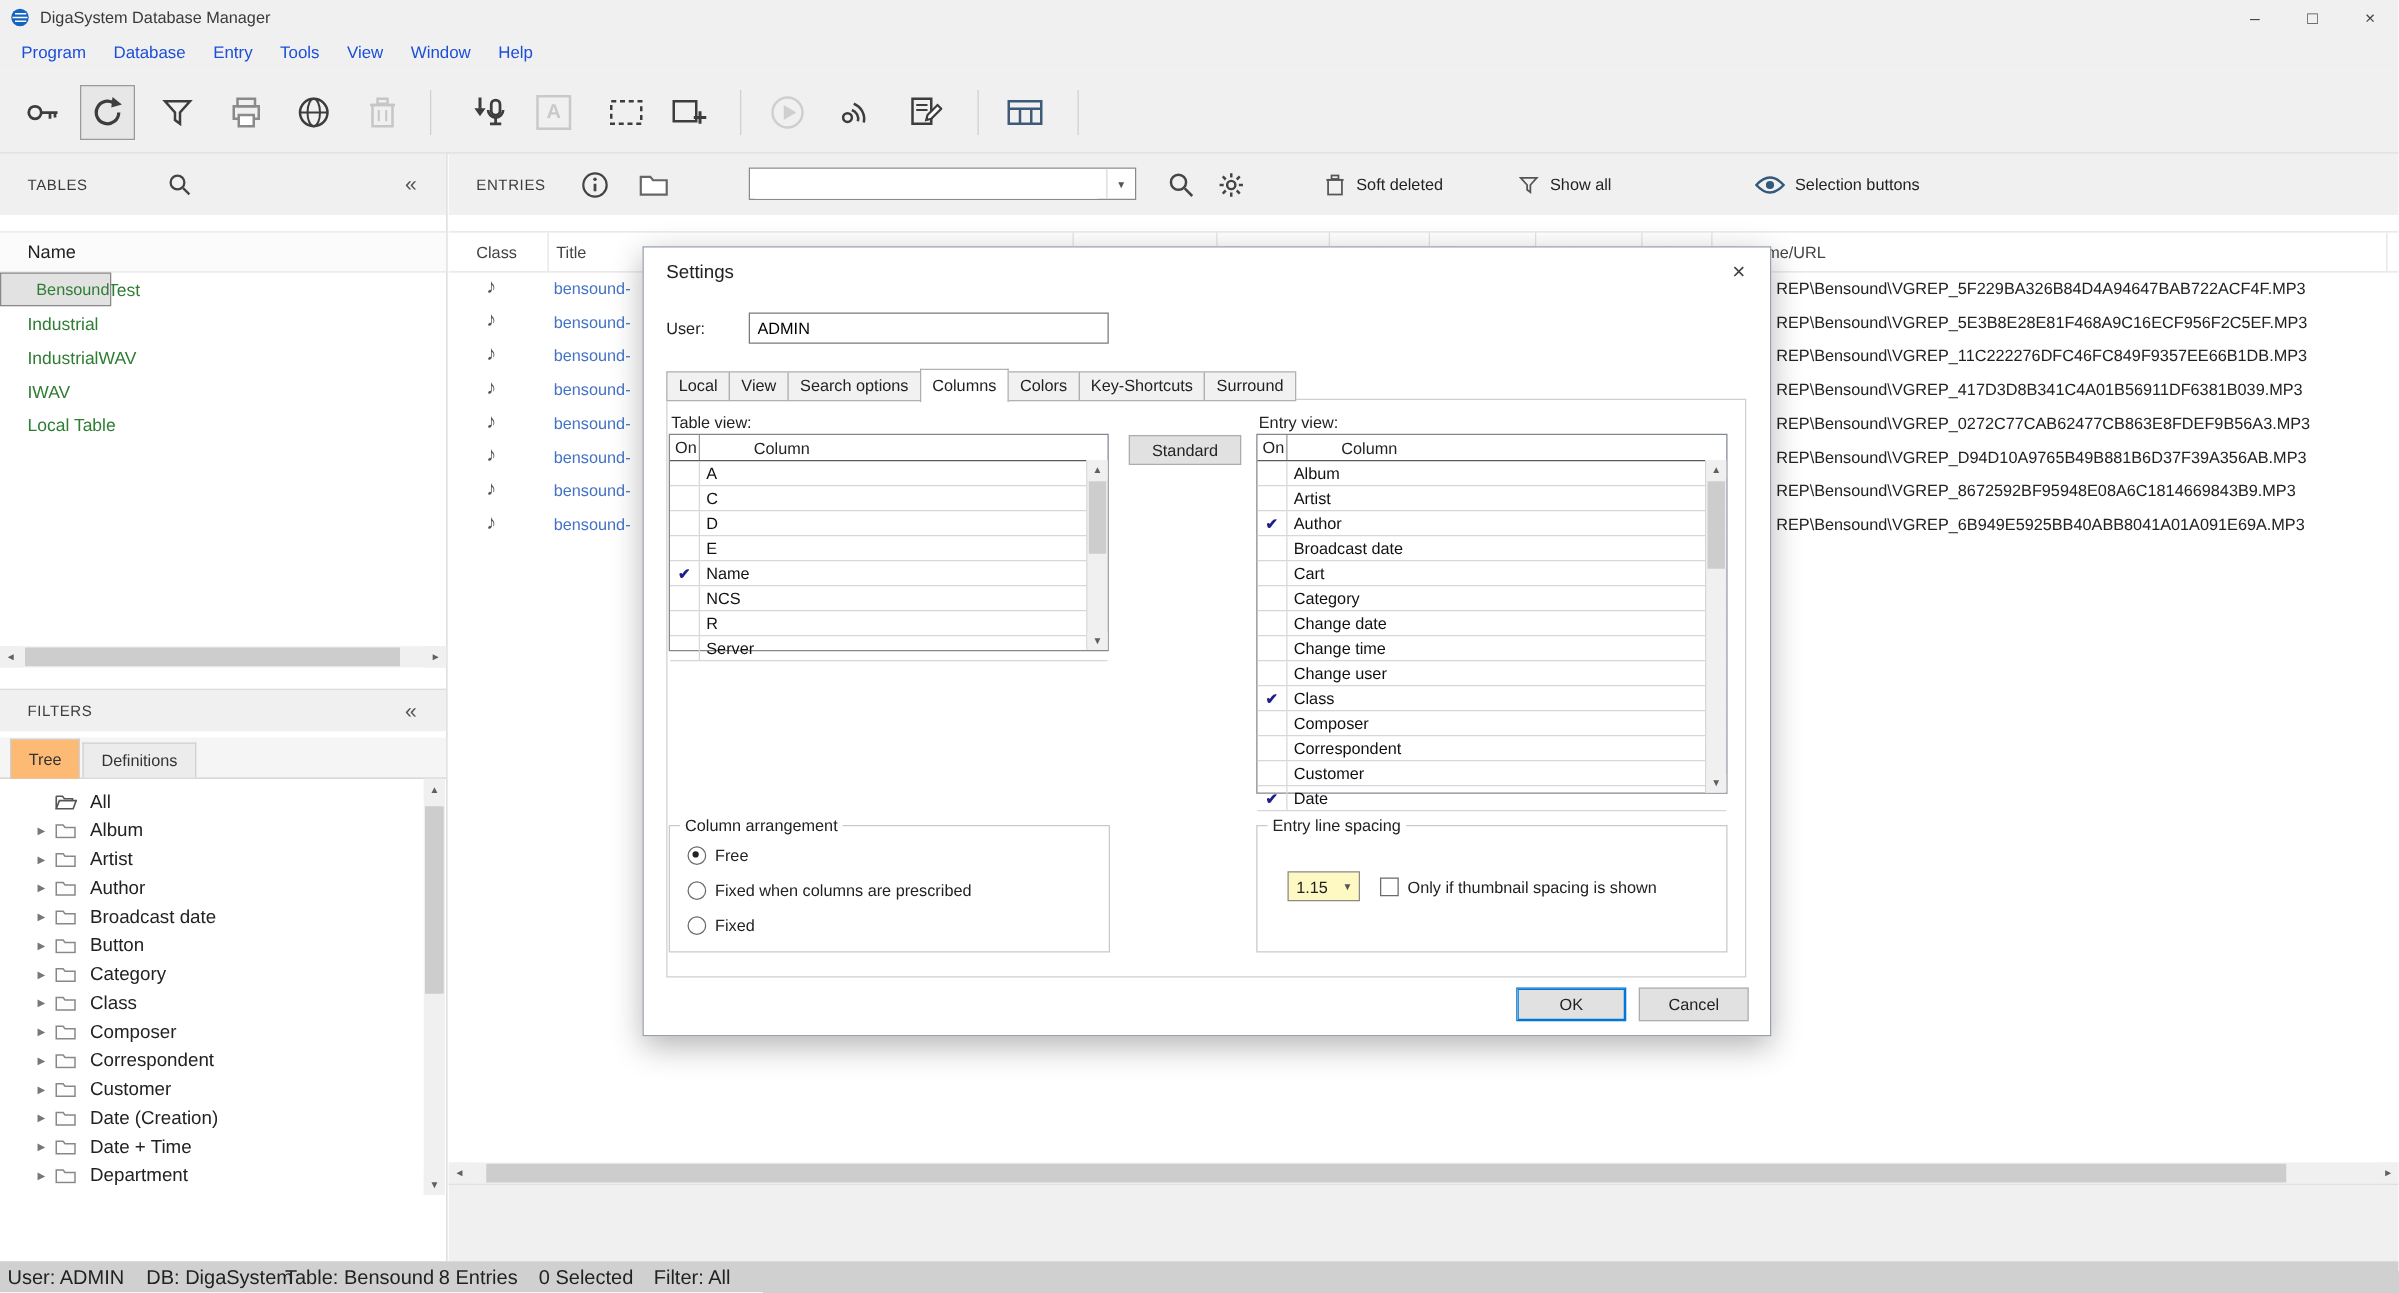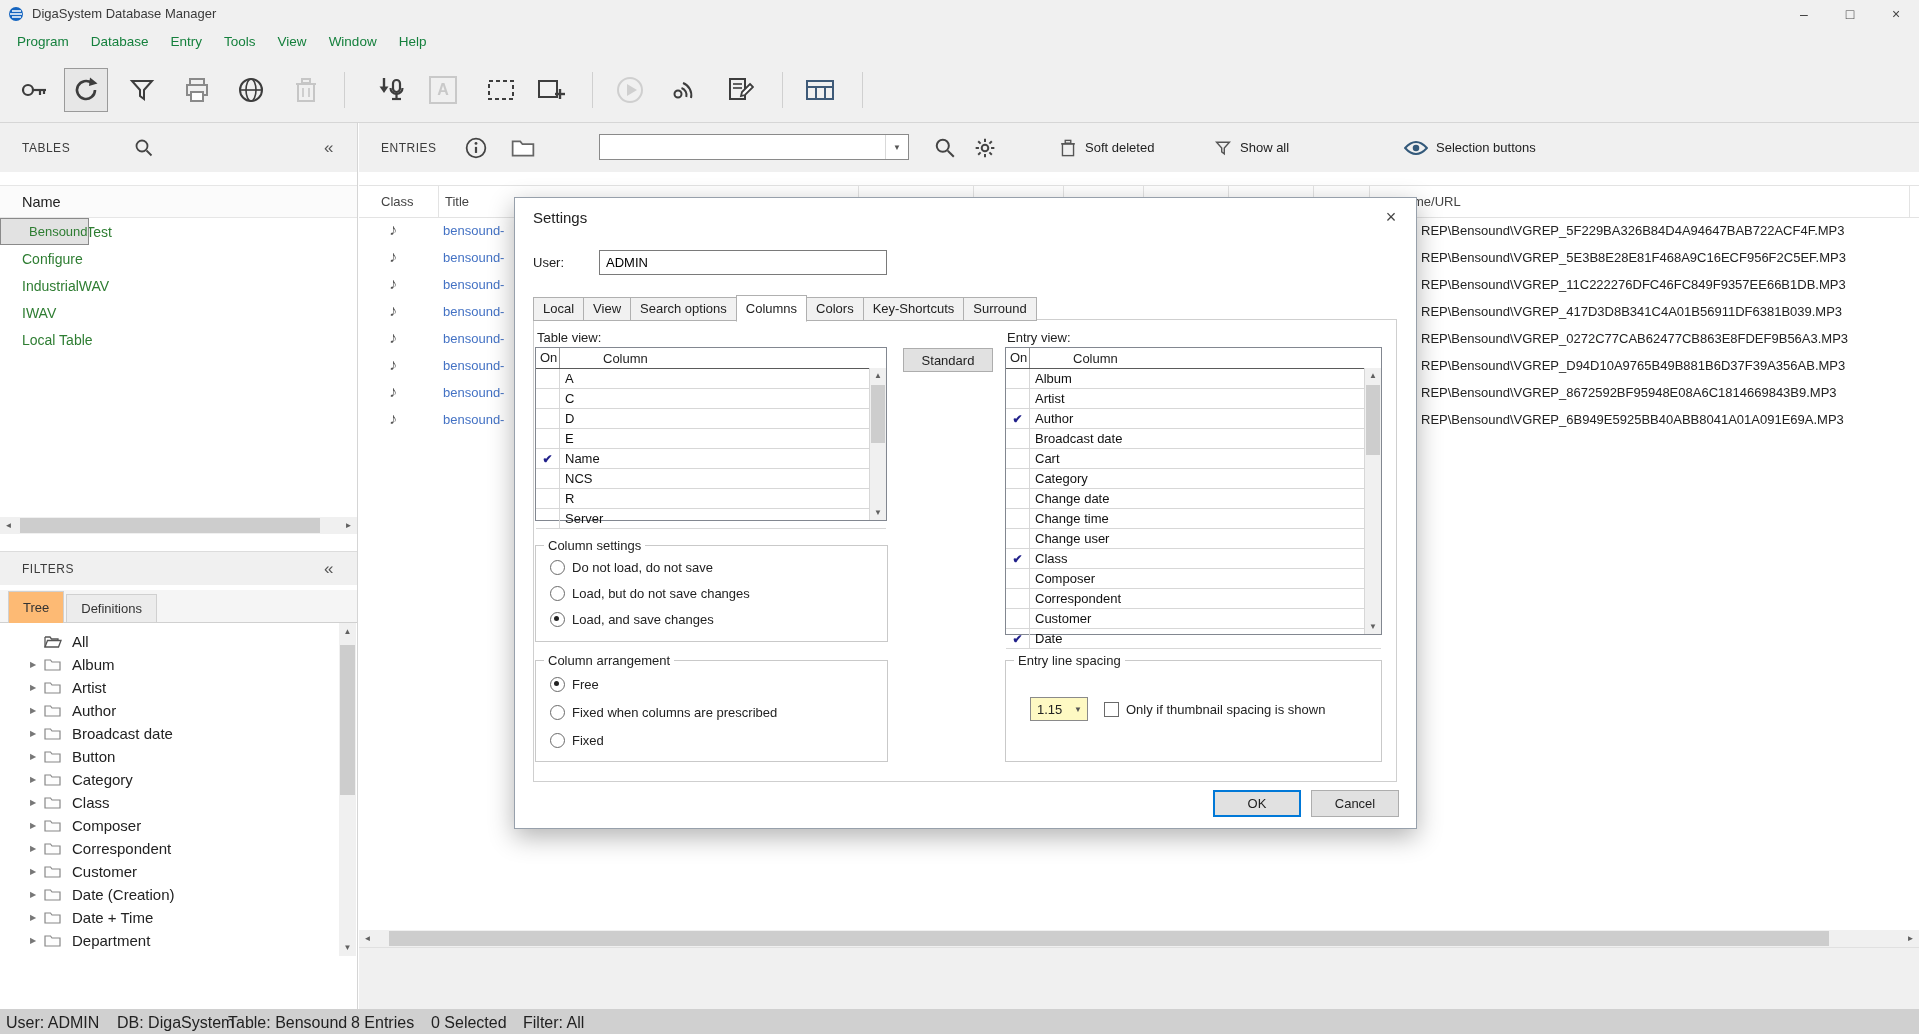--- a/index.html
+++ b/index.html
@@ -5,21 +5,21 @@
   html,body{margin:0;padding:0;}
   .app{position:relative;width:1919px;height:1034px;background:#fff;overflow:hidden;
        font-family:"Liberation Sans",sans-serif;color:#222;}
   
   .titlebar{position:absolute;left:0;top:0;right:0;height:27px;background:#f0f0f0;display:flex;align-items:center;}
   .title-text{margin-left:8px;font-size:13px;color:#3a3a3a;}
   .win-controls{margin-left:auto;display:flex;height:100%;}
   .win-btn{width:46px;display:flex;align-items:center;justify-content:center;font-size:14px;color:#444;}
   
   .menubar{position:absolute;left:0;top:27px;right:0;height:30px;background:#f0f0f0;display:flex;align-items:center;padding-left:6px;}
-  .menu-item{padding:0 11px;font-size:13.5px;color:#15803d;line-height:30px;}
+  .menu-item{padding:0 11px;font-size:13.5px;color:#1d4ed8;line-height:30px;}
   
   .toolbar{position:absolute;left:0;top:57px;right:0;height:66px;background:#f0f0f0;border-bottom:1px solid #d6d6d6;box-sizing:border-box;}
   .tbtn{position:absolute;top:11px;width:44px;height:44px;display:flex;align-items:center;justify-content:center;}
   .tbtn.pressed{background:#e7e7e7;border:1px solid #9a9a9a;box-sizing:border-box;}
   .tsep{position:absolute;top:15px;width:1px;height:36px;background:#d0d0d0;}
   .abox{width:24px;height:24px;border:2px solid #c9c9c9;color:#c9c9c9;font-size:16px;font-weight:bold;display:flex;align-items:center;justify-content:center;}
   
   .left-panel{position:absolute;left:0;top:123px;width:358px;height:886px;background:#fff;border-right:1px solid #d5d5d5;box-sizing:border-box;}
   .tables-bar{position:absolute;left:0;top:0;width:100%;height:49px;background:#f0f0f0;display:flex;align-items:center;}
   .panel-title{font-size:12px;letter-spacing:.5px;color:#3c3c3c;margin-left:22px;}
@@ -242,21 +242,21 @@
     </div>
 
     <div class="tables-list">
       <div class="trow sel">
           <span>Bensound</span>
         </div>
       <div class="trow">
           <span>Customer Test</span>
         </div>
       <div class="trow">
-          <span>Configure</span>
+          <span>Industrial</span>
         </div>
       <div class="trow">
           <span>IndustrialWAV</span>
         </div>
       <div class="trow">
           <span>IWAV</span>
         </div>
       <div class="trow">
           <span>Local Table</span>
         </div>
@@ -676,35 +676,20 @@
           <span class="on chk">✔</span>
           <span class="lv-name">Date</span>
         </div>
       <div class="lv-scroll">
         <div class="sb-btn" style="left:0;top:0;width:16px;height:15px">▲</div>
         <div class="sb-btn" style="left:0;bottom:0;width:16px;height:15px">▼</div>
         <div class="sb-thumb" style="left:1px;top:17px;width:14px;height:70px"></div>
       </div>
     </div>
 
-    <div class="group" style="left:20px;top:347px;width:353px;height:97px">
-      <span class="group-label">Column settings</span>
-      <div class="opt" style="left:14px;top:14px">
-          <span class="radio"></span>
-          <span>Do not load, do not save</span>
-        </div>
-      <div class="opt" style="left:14px;top:40px">
-          <span class="radio"></span>
-          <span>Load, but do not save changes</span>
-        </div>
-      <div class="opt" style="left:14px;top:66px">
-          <span class="radio on"></span>
-          <span>Load, and save changes</span>
-        </div>
-    </div>
 
     <div class="group" style="left:20px;top:462px;width:353px;height:102px">
       <span class="group-label">Column arrangement</span>
       <div class="opt" style="left:14px;top:16px">
           <span class="radio on"></span>
           <span>Free</span>
         </div>
       <div class="opt" style="left:14px;top:44px">
           <span class="radio"></span>
           <span>Fixed when columns are prescribed</span>

